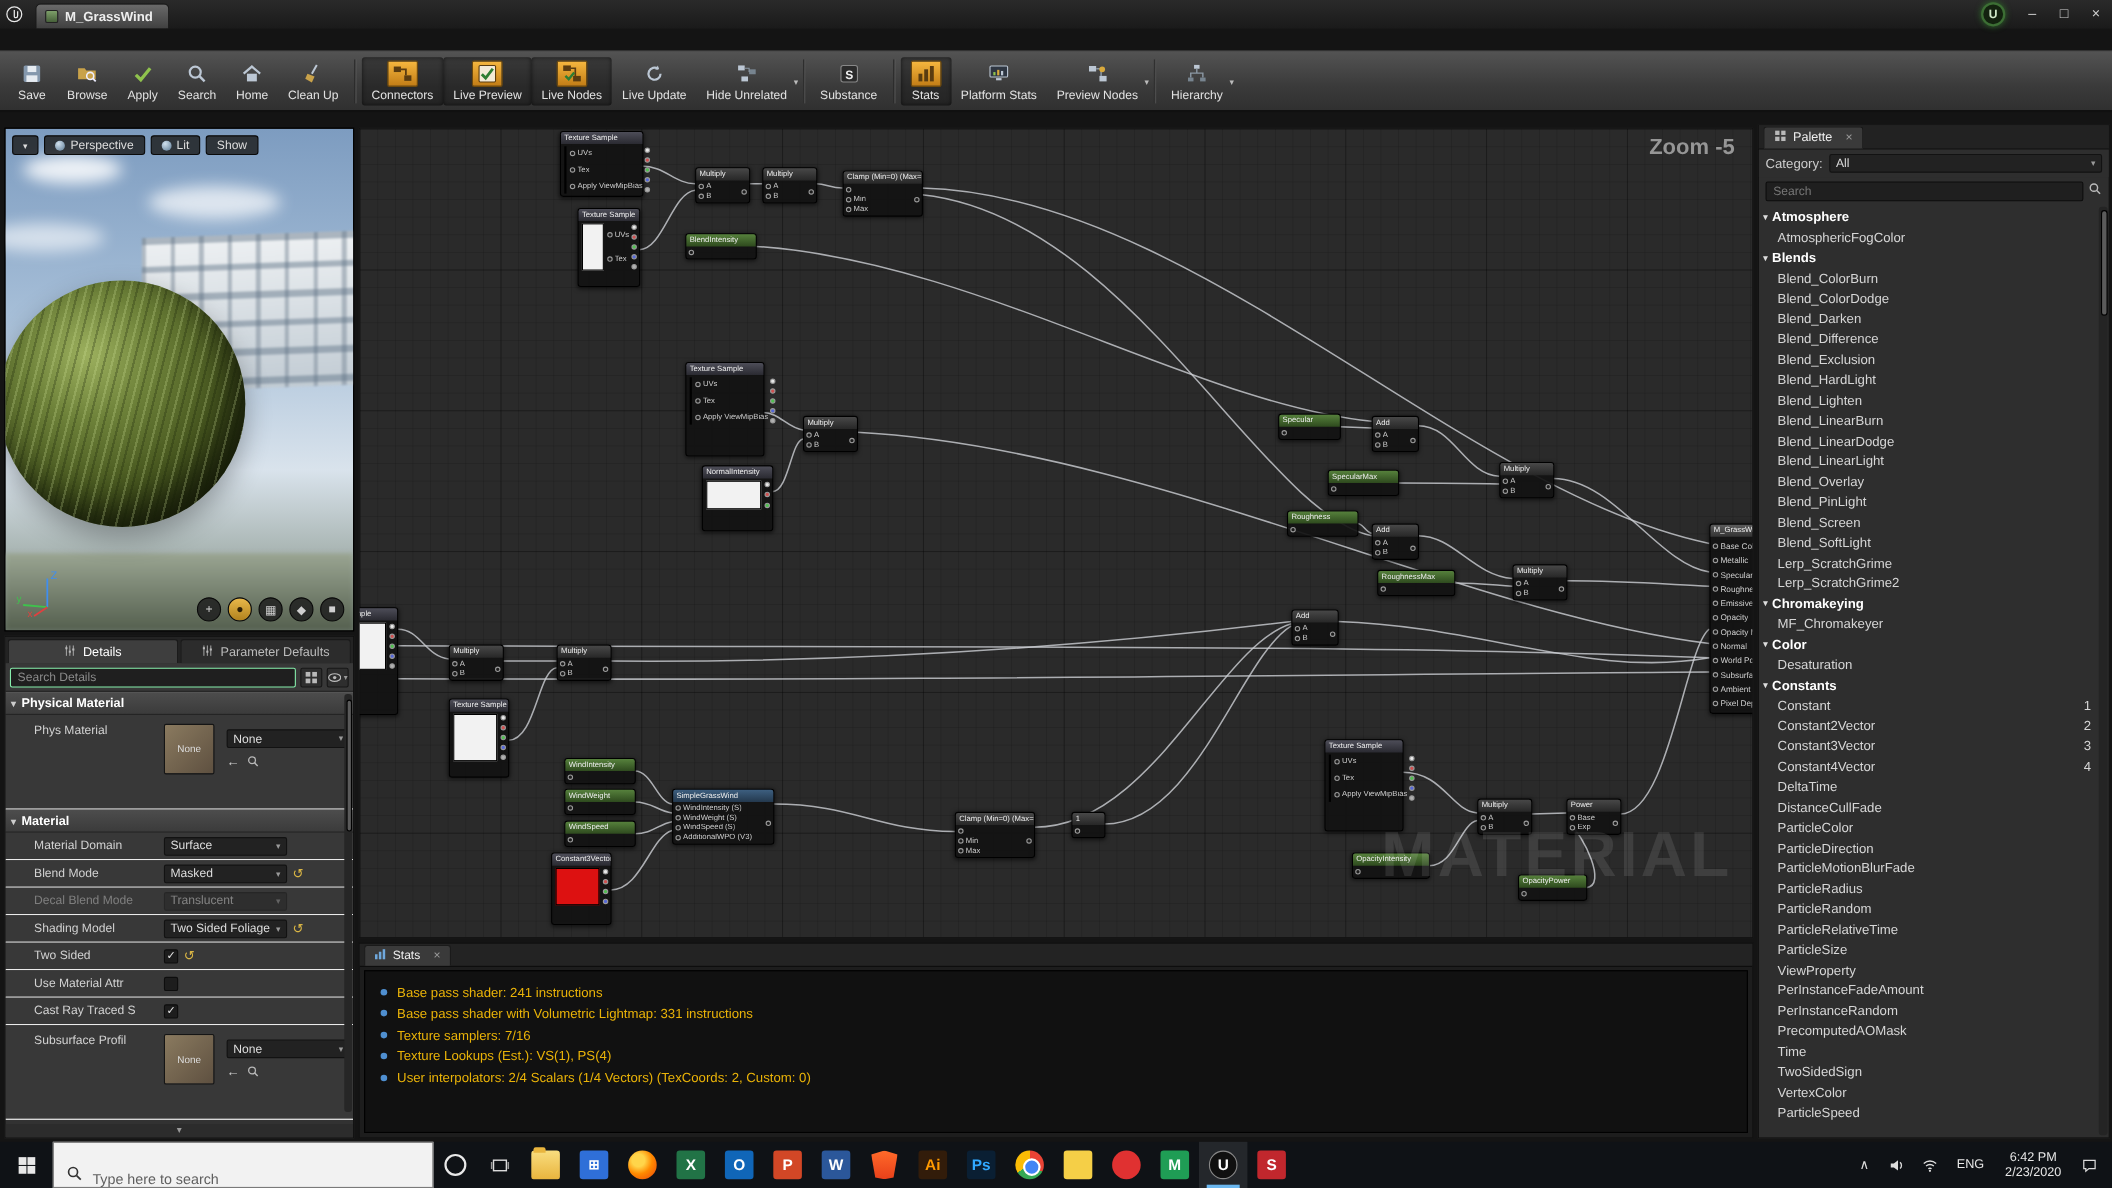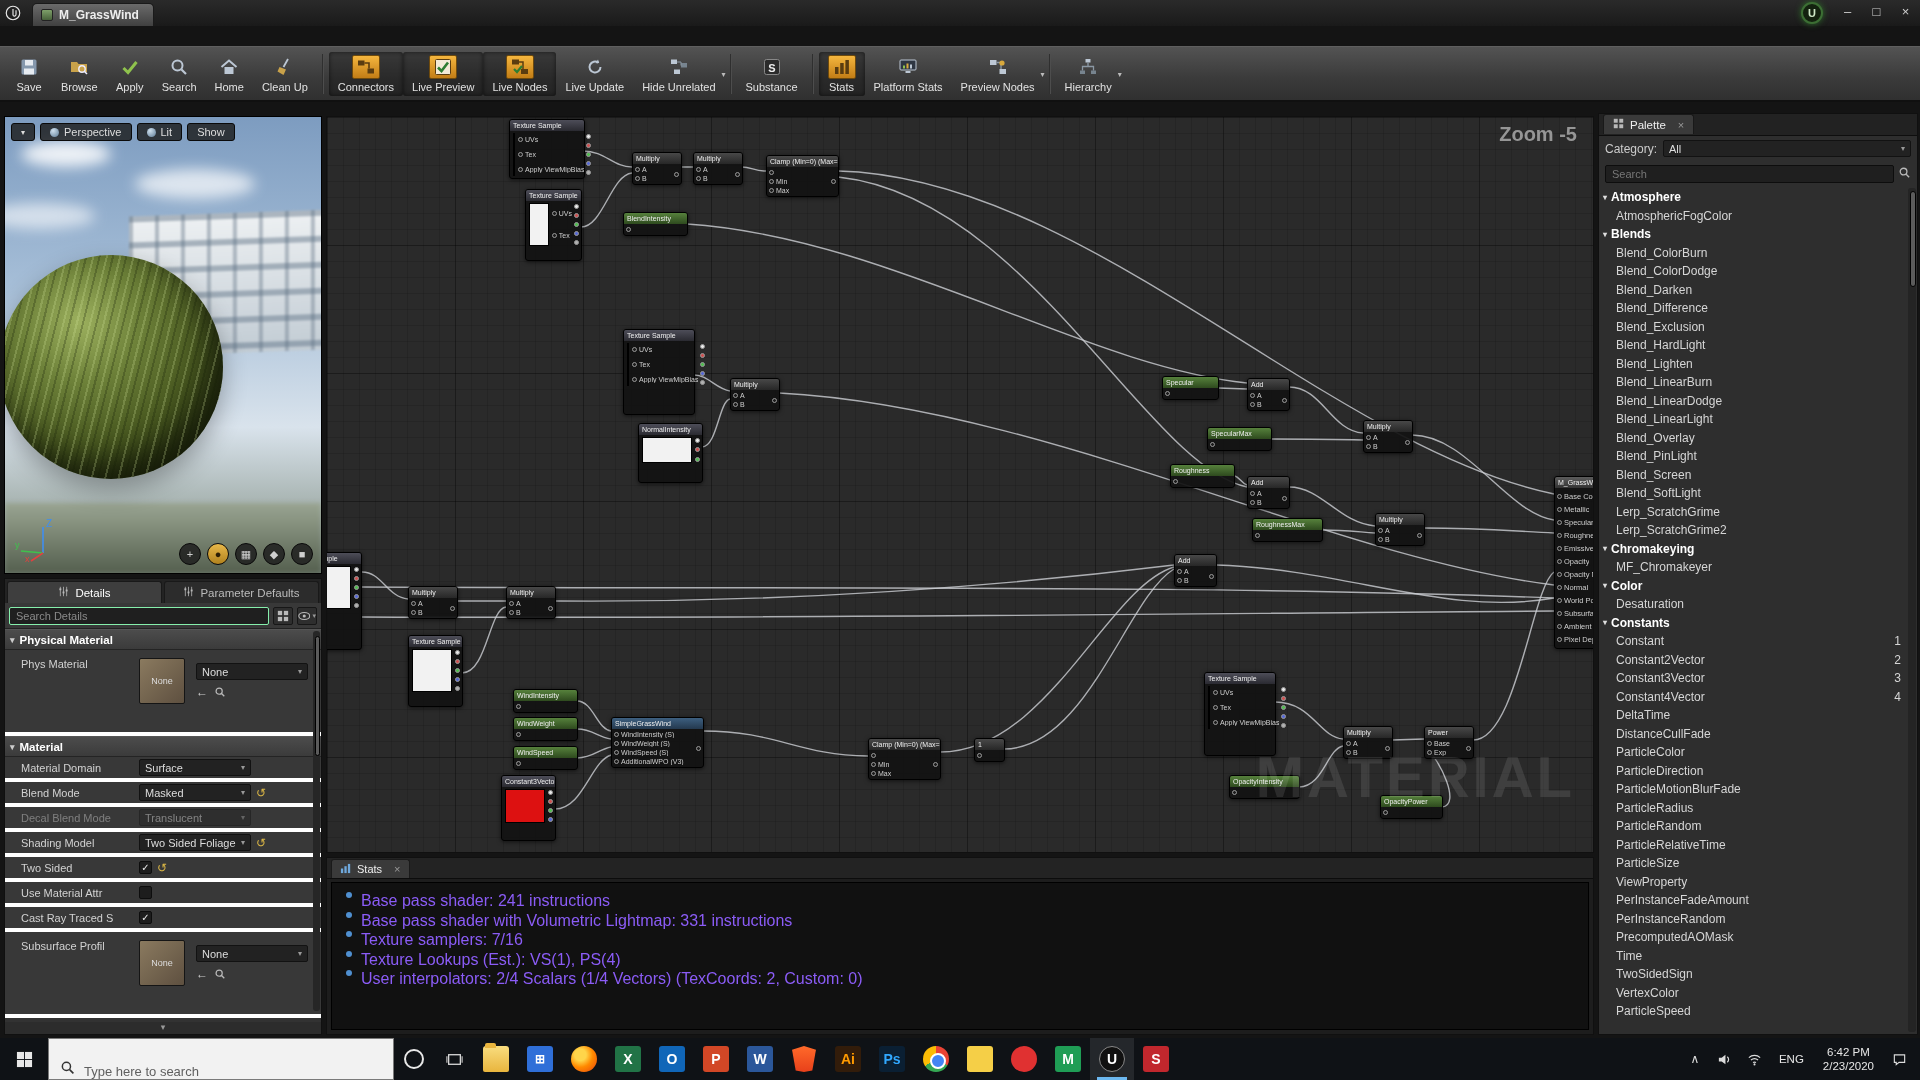--- a/index.html
+++ b/index.html
@@ -81,22 +81,22 @@
   border-bottom:1px solid #222}
 .d-search input{flex:1;height:18px;background:#1f1f1f;border:1px solid #86efac;border-radius:2px;
   color:#ccc;font-size:11px;padding:0 6px;outline:none}
 .d-search input::placeholder{color:#8a8a8a}
 .icon-btn{width:20px;height:18px;display:flex;align-items:center;justify-content:center;
   background:#2e2e2e;border:1px solid #171717;border-radius:2px}
 .d-section{height:21px;display:flex;align-items:center;gap:5px;padding-left:5px;
   background:linear-gradient(#4c4c4c,#3b3b3b);border-top:1px solid #555;border-bottom:1px solid #242424;
   color:#fff;font-size:11.5px;font-weight:bold}
 .d-section .tri{font-size:9px;color:#ccc}
-.d-row{display:flex;align-items:center;min-height:25px;background:#383838;border-bottom:4px solid #ffffff;
-  padding-left:16px}
+.d-row{display:flex;align-items:center;min-height:25px;background:#383838;border-bottom:1px solid #ffffff;
+  padding-left:26px}
 .d-row.tall{min-height:86px;align-items:flex-start;padding-top:8px}
 .d-row.disabled .dd,.d-row.disabled .d-label{opacity:.45}
 .d-label{width:118px;font-size:11px;color:#d2d2d2;white-space:nowrap;overflow:hidden}
 .d-val{flex:1;display:flex;align-items:center;gap:5px}
 .dd{width:112px;height:17px;background:#222;border:1px solid #121212;border-radius:2px;color:#ddd;
   font-size:11px;display:flex;align-items:center;justify-content:space-between;padding:0 5px;white-space:nowrap;overflow:hidden}
 .ddc{font-size:8px;color:#999;margin-left:4px}
 .reset{color:#d9b545;font-size:12px;line-height:12px}
 .cb{width:13px;height:13px;background:#1d1d1d;border:1px solid #0d0d0d;border-radius:2px;
   color:#e8e8e8;font-size:10px;line-height:11px;text-align:center}
@@ -150,26 +150,26 @@
 .t-bw{background:repeating-linear-gradient(86deg,#e8e8e8 0 1px,#0c0c0c 1px 5px,#cfcfcf 5px 6px,#0c0c0c 6px 9px)}
 
 
 #stats{position:absolute;left:326px;top:857px;width:1268px;height:178px;background:#1d1d1d;border:1px solid #101010}
 .s-tabs{height:21px;background:#232323;display:flex;align-items:flex-end;padding-left:4px;border-bottom:1px solid #0c0c0c}
 .s-tab{height:19px;display:flex;align-items:center;gap:6px;background:#3a3a3a;border:1px solid #1a1a1a;
   border-bottom:none;border-radius:3px 3px 0 0;padding:0 8px;color:#eee;font-size:11px}
 .s-close{color:#999;font-size:11px;margin-left:6px}
 .s-body{position:absolute;left:4px;right:4px;top:24px;bottom:4px;background:#111;border:1px solid #000;
   padding:9px 14px}
-.s-line{display:flex;align-items:flex-start;gap:9px;height:19.5px;font-size:16px;color:#8b5cf6}
+.s-line{display:flex;align-items:center;gap:9px;height:19.5px;font-size:12px;color:#eab308}
 .s-line .blt{width:6px;height:6px;border-radius:50%;background:#4f8fd0;flex:none}
 
 
 #palette{position:absolute;left:1598px;top:113px;width:320px;height:922px;background:#2e2e2e;border:1px solid #101010}
-.p-tabs{height:22px;background:#222;display:flex;align-items:flex-start;padding-left:4px;border-bottom:1px solid #0e0e0e}
+.p-tabs{height:22px;background:#222;display:flex;align-items:center;padding-left:4px;border-bottom:1px solid #0e0e0e}
 .p-tab{height:20px;display:flex;align-items:center;gap:6px;background:#3a3a3a;border:1px solid #191919;
   border-bottom:none;border-radius:3px 3px 0 0;padding:0 9px;color:#eee;font-size:11.5px}
 .p-cat{height:25px;display:flex;align-items:center;gap:6px;padding:0 6px;background:#2e2e2e}
 .p-cat .lab{font-size:12px;color:#ccc;white-space:nowrap}
 .p-cat .dd{flex:1;width:auto}
 .p-search{height:25px;display:flex;align-items:center;gap:4px;padding:0 6px}
 .p-search input{flex:1;height:18px;background:#1f1f1f;border:1px solid #0d0d0d;border-radius:2px;
   color:#ccc;font-size:11px;padding:0 6px;outline:none}
 .p-search input::placeholder{color:#777}
 .p-list{position:absolute;left:0;right:10px;top:74px;bottom:0;overflow:hidden}

